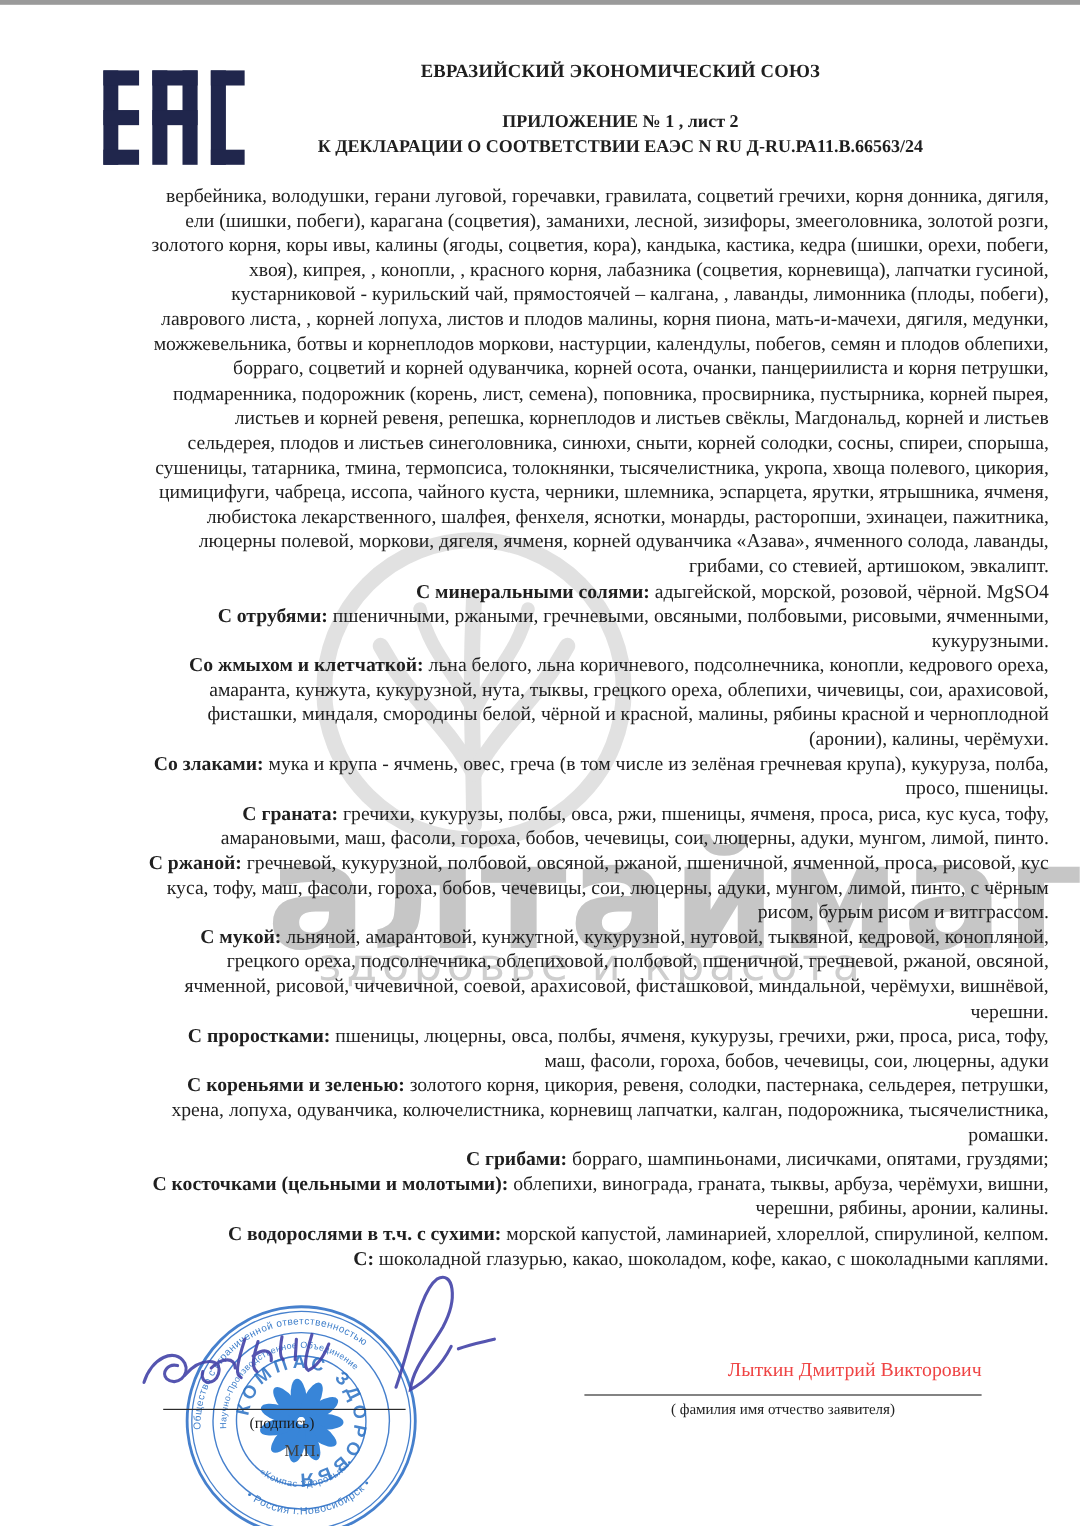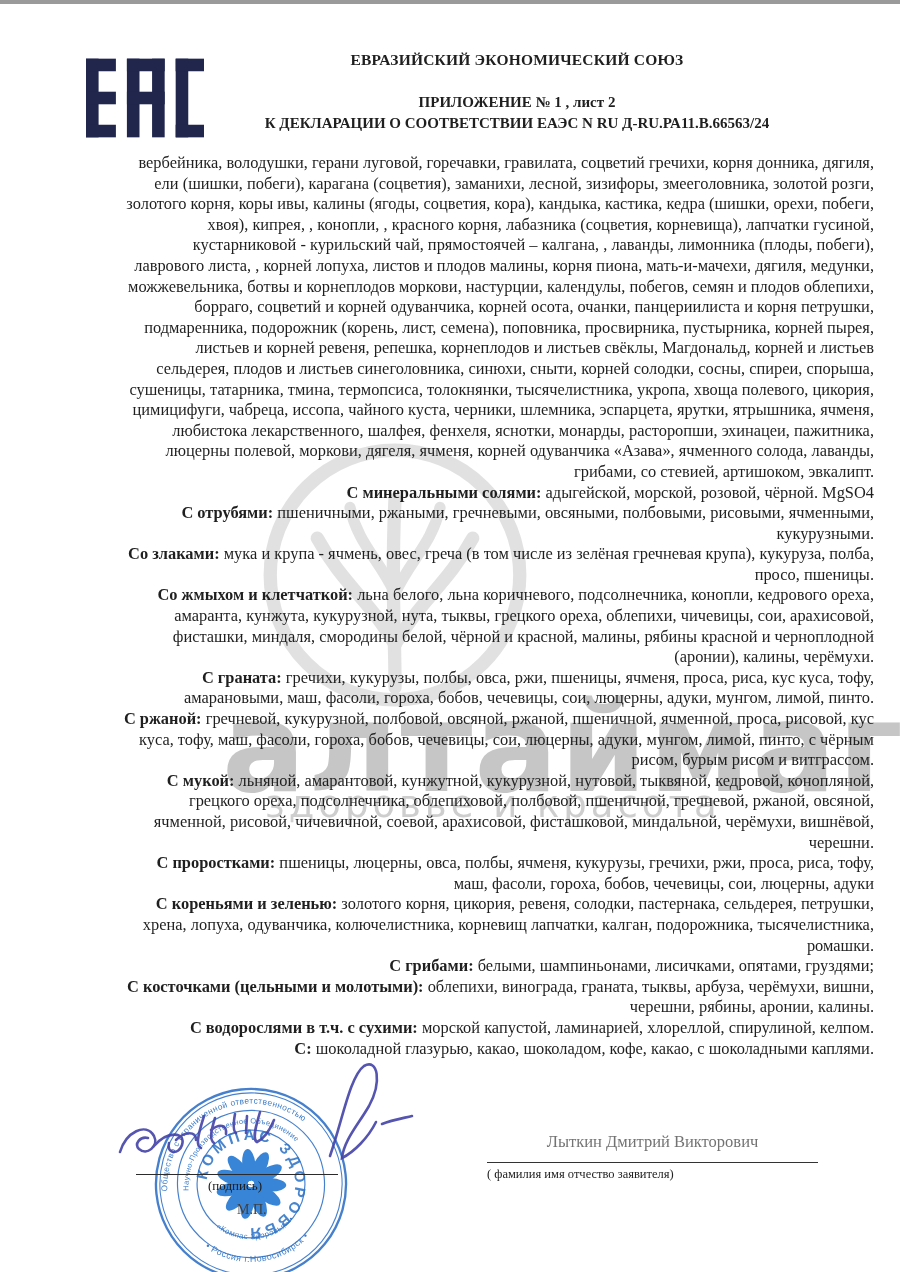--- a/index.html
+++ b/index.html
@@ -31,25 +31,25 @@
   .body-text b{font-weight:bold;}
   
   .stamp{position:absolute;z-index:3;left:153px;top:1082px;width:196px;height:196px;
          transform:rotate(-6deg);}
   .sig-line-left{position:absolute;z-index:4;left:136px;top:1170px;width:202px;
          border-top:1.6px solid #2b2b2b;}
   .podpis-label{position:absolute;z-index:4;left:208px;top:1174px;font-size:13px;color:#1b1b1b;}
   .mp-label{position:absolute;z-index:4;left:237px;top:1198px;font-size:14px;color:#404040;}
   .signature{position:absolute;z-index:6;left:92px;top:1046px;width:330px;height:132px;}
   .sig-name{position:absolute;z-index:4;left:487px;top:1128px;width:331px;
-         text-align:center;font-size:16.5px;color:#737373;}
+         text-align:right;font-size:16.5px;color:#ef4444;}
   .sig-line-right{position:absolute;z-index:4;left:487px;top:1158px;width:331px;
          border-top:1.5px solid #333;}
   .sig-caption{position:absolute;z-index:4;left:487px;top:1163px;width:331px;
-         text-align:left;font-size:12.5px;color:#222;}
+         text-align:center;font-size:12.5px;color:#222;}
 </style>
 </head>
 <body>
 
 <div class="page">
 
   <svg class="eac" viewBox="0 0 150 100" aria-hidden="true">
     <g fill="#20264c">
       <rect x="0" y="0" width="16" height="100"></rect>
       <rect x="0" y="0" width="38" height="16"></rect>
@@ -81,28 +81,28 @@
       <path d="M132,150 C148,116 168,102 176,66" stroke-width="11"></path>
     </g>
   </svg>
   <div class="wm wm-brand" style="position:absolute">алтаймаг</div>
   <div class="wm wm-tagline" style="position:absolute">здоровье и красота</div>
 
   <div class="body-text">
       <p>вербейника, володушки, герани луговой, горечавки, гравилата, соцветий гречихи, корня донника, дягиля, ели (шишки, побеги), карагана (соцветия), заманихи, лесной, зизифоры, змееголовника, золотой розги, золотого корня, коры ивы, калины (ягоды, соцветия, кора), кандыка, кастика, кедра (шишки, орехи, побеги, хвоя), кипрея, , конопли, , красного корня, лабазника (соцветия, корневища), лапчатки гусиной, кустарниковой - курильский чай, прямостоячей – калгана, , лаванды, лимонника (плоды, побеги), лаврового листа, , корней лопуха, листов и плодов малины, корня пиона, мать-и-мачехи, дягиля, медунки, можжевельника, ботвы и корнеплодов моркови, настурции, календулы, побегов, семян и плодов облепихи, борраго, соцветий и корней одуванчика, корней осота, очанки, панцериилиста и корня петрушки, подмаренника, подорожник (корень, лист, семена), поповника, просвирника, пустырника, корней пырея, листьев и корней ревеня, репешка, корнеплодов и листьев свёклы, Магдональд, корней и листьев сельдерея, плодов и листьев синеголовника, синюхи, сныти, корней солодки, сосны, спиреи, спорыша, сушеницы, татарника, тмина, термопсиса, толокнянки, тысячелистника, укропа, хвоща полевого, цикория, цимицифуги, чабреца, иссопа, чайного куста, черники, шлемника, эспарцета, ярутки, ятрышника, ячменя, любистока лекарственного, шалфея, фенхеля, яснотки, монарды, расторопши, эхинацеи, пажитника, люцерны полевой, моркови, дягеля, ячменя, корней одуванчика «Азава», ячменного солода, лаванды, грибами, со стевией, артишоком, эвкалипт.</p>
       <p><b>С минеральными солями:</b><span> адыгейской, морской, розовой, чёрной. MgSO4</span></p>
       <p><b>С отрубями:</b><span> пшеничными, ржаными, гречневыми, овсяными, полбовыми,  рисовыми, ячменными, кукурузными.</span></p>
+      <p><b>Со жмыхом и клетчаткой:</b><span> льна белого, льна коричневого, подсолнечника, конопли, кедрового ореха, амаранта, кунжута, кукурузной, нута, тыквы, грецкого ореха, облепихи, чичевицы, сои, арахисовой,  фисташки, миндаля, смородины белой, чёрной и красной, малины, рябины красной и черноплодной (аронии), калины, черёмухи.</span></p>
       <p><b>Со злаками:</b><span> мука и крупа - ячмень, овес, греча (в том числе из зелёная гречневая крупа), кукуруза, полба, просо, пшеницы.</span></p>
-      <p><b>Со жмыхом и клетчаткой:</b><span> льна белого, льна коричневого, подсолнечника, конопли, кедрового ореха, амаранта, кунжута, кукурузной, нута, тыквы, грецкого ореха, облепихи, чичевицы, сои, арахисовой,  фисташки, миндаля, смородины белой, чёрной и красной, малины, рябины красной и черноплодной (аронии), калины, черёмухи.</span></p>
       <p><b>С граната:</b><span> гречихи, кукурузы, полбы, овса, ржи, пшеницы, ячменя, проса, риса, кус куса, тофу, амарановыми, маш, фасоли, гороха, бобов, чечевицы, сои, люцерны, адуки, мунгом, лимой, пинто.</span></p>
       <p><b>С ржаной:</b><span> гречневой, кукурузной, полбовой, овсяной, ржаной, пшеничной, ячменной, проса, рисовой, кус куса, тофу, маш, фасоли, гороха, бобов, чечевицы, сои, люцерны, адуки, мунгом, лимой, пинто, с чёрным рисом, бурым рисом и витграссом.</span></p>
       <p><b>С мукой:</b><span> льняной, амарантовой, кунжутной, кукурузной, нутовой, тыквяной, кедровой, конопляной, грецкого ореха, подсолнечника, облепиховой, полбовой, пшеничной, гречневой, ржаной, овсяной, ячменной, рисовой, чичевичной, соевой,  арахисовой,  фисташковой, миндальной, черёмухи, вишнёвой, черешни.</span></p>
       <p><b>С проростками:</b><span> пшеницы, люцерны, овса, полбы, ячменя, кукурузы, гречихи, ржи, проса, риса, тофу, маш, фасоли, гороха, бобов, чечевицы, сои, люцерны, адуки</span></p>
       <p><b>С кореньями и зеленью:</b><span> золотого корня, цикория, ревеня, солодки,  пастернака, сельдерея, петрушки, хрена, лопуха, одуванчика, колючелистника,  корневищ лапчатки, калган, подорожника, тысячелистника, ромашки.</span></p>
-      <p><b>С грибами:</b><span> белыми, шампиньонами, лисичками, опятами, груздями;</span></p>
+      <p><b>С грибами:</b><span> борраго, шампиньонами, лисичками, опятами, груздями;</span></p>
       <p><b>С косточками (цельными и молотыми):</b><span> облепихи, винограда, граната, тыквы, арбуза, черёмухи, вишни, черешни, рябины, аронии, калины.</span></p>
       <p><b>С водорослями в т.ч. с сухими:</b><span> морской капустой,  ламинарией, хлореллой, спирулиной, келпом.</span></p>
       <p><b>С:</b><span> шоколадной глазурью, какао, шоколадом, кофе, какао, с шоколадными каплями.</span></p>
     </div>
 
   <svg class="stamp" viewBox="0 0 200 200" aria-hidden="true">
     <defs>
       <path id="arc-outer-top" d="M 14,104 A 86,86 0 1 1 186,104"></path>
       <path id="arc-outer-bottom" d="M 26,130 A 80,80 0 0 0 174,130"></path>
       <path id="arc-inner-top" d="M 36,102 A 64,64 0 1 1 164,102"></path>

